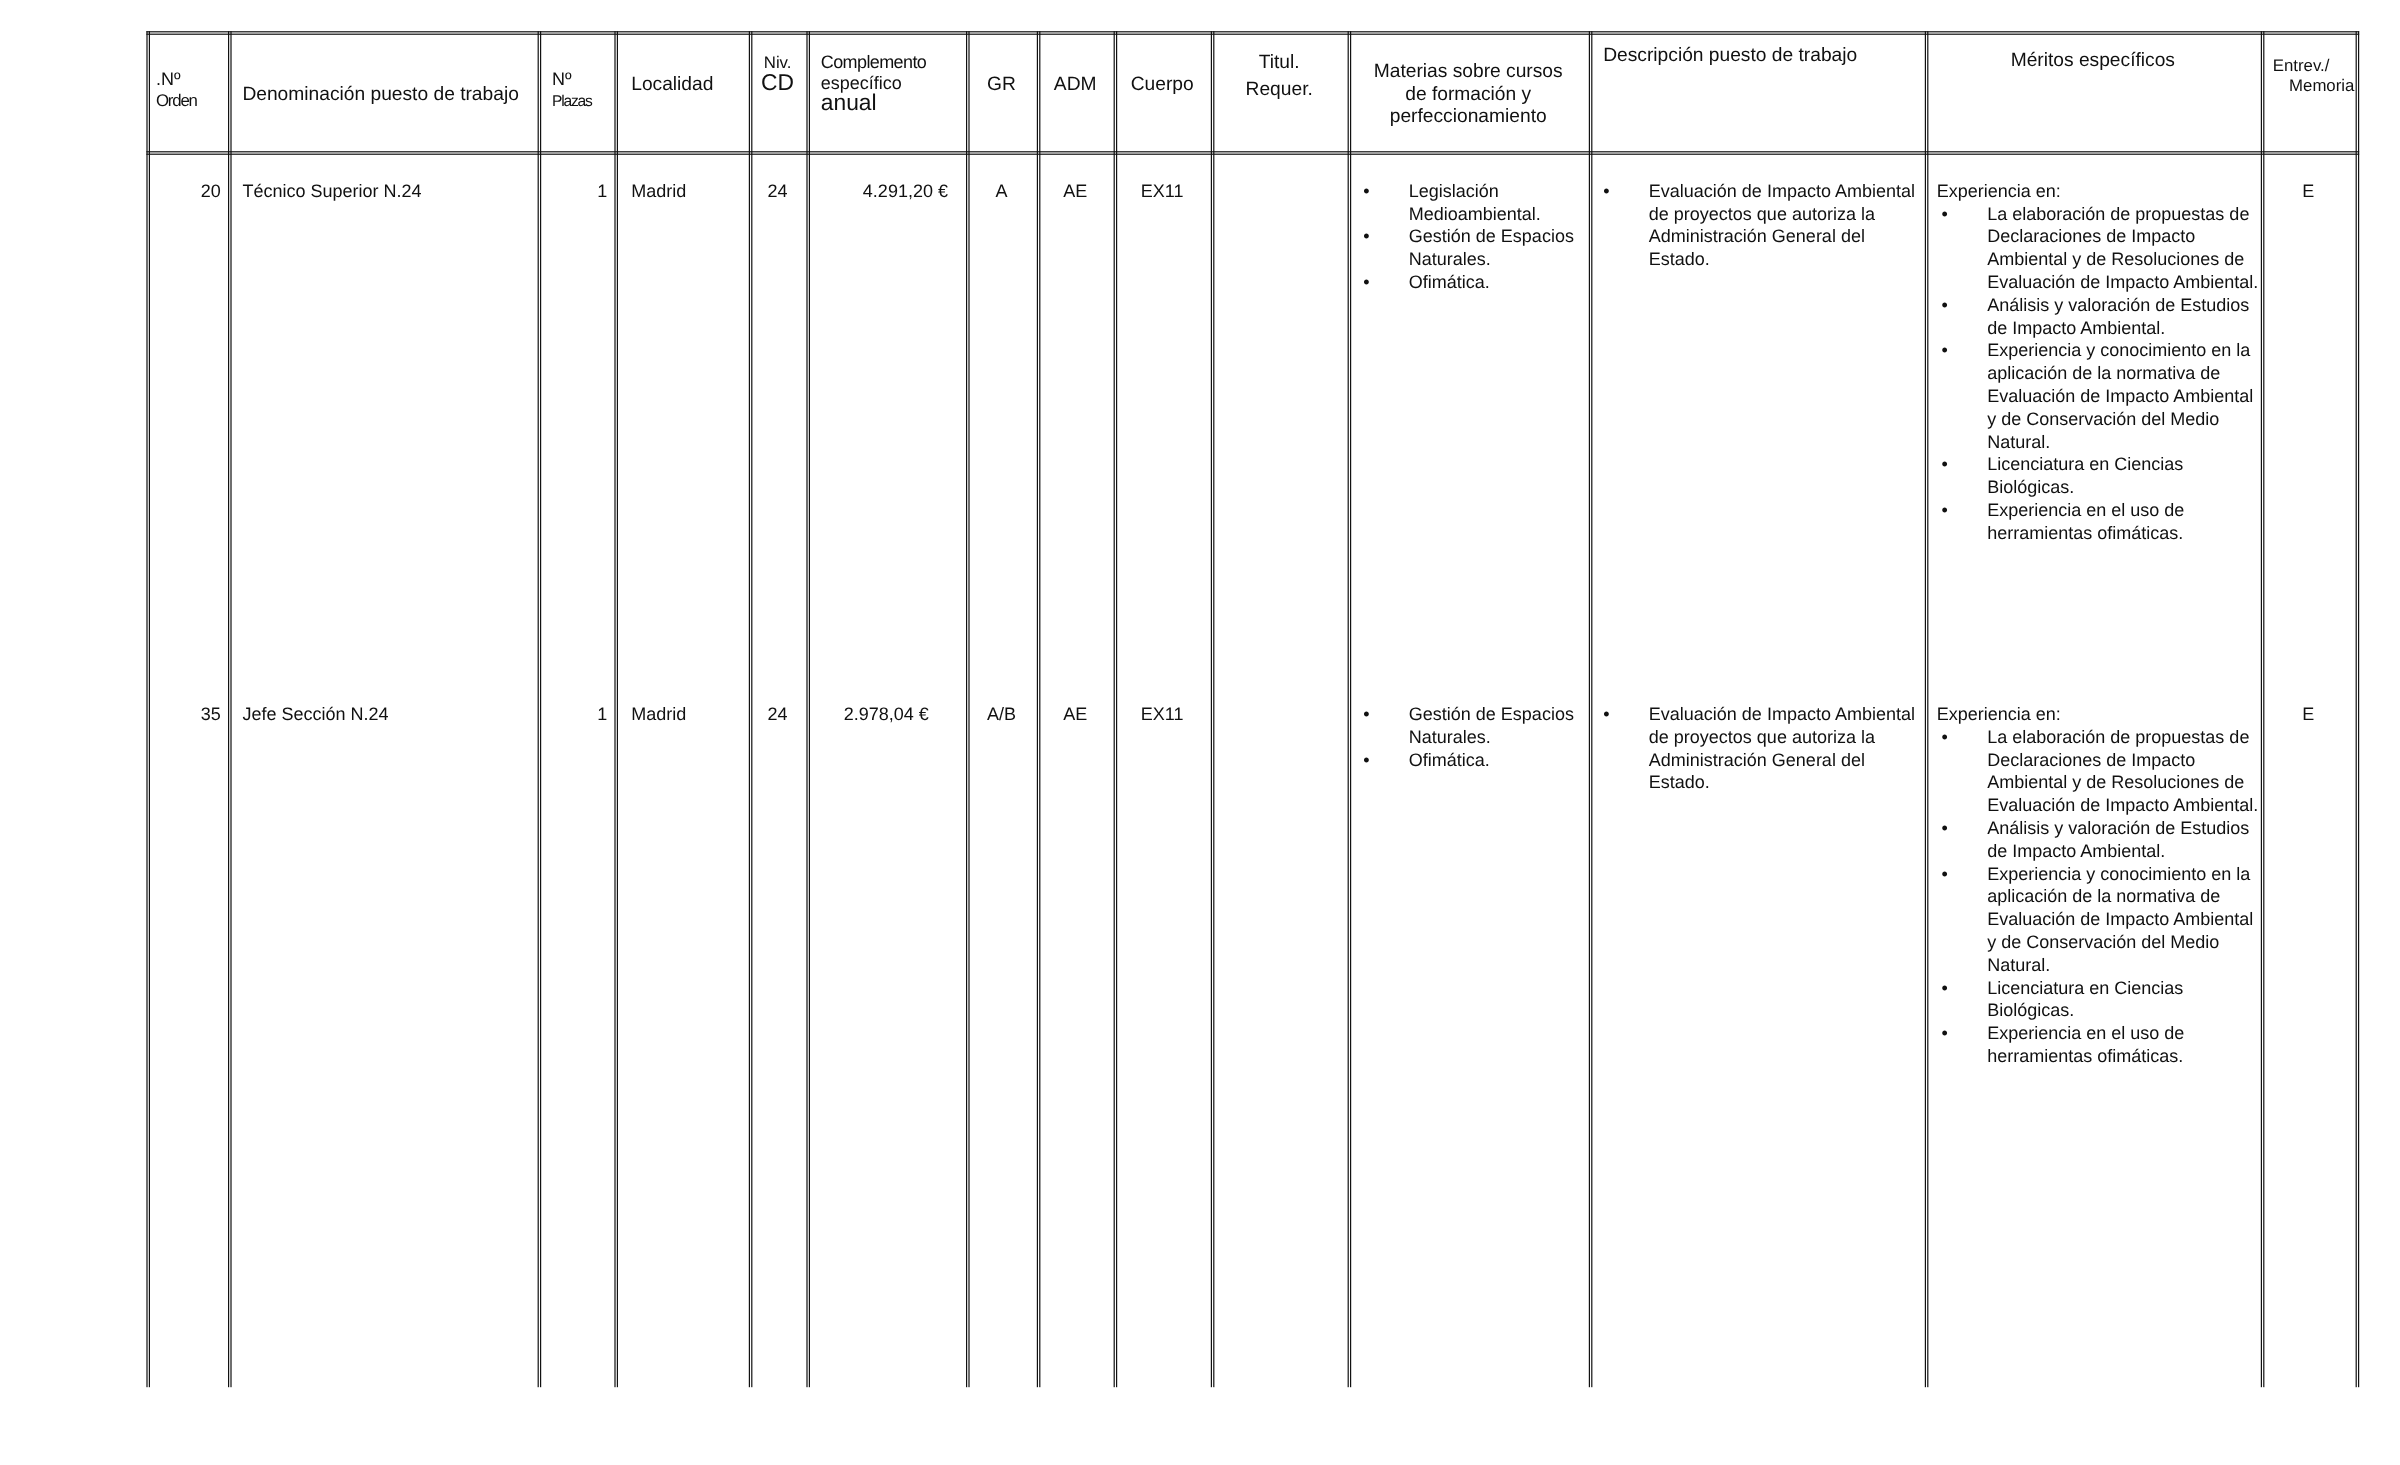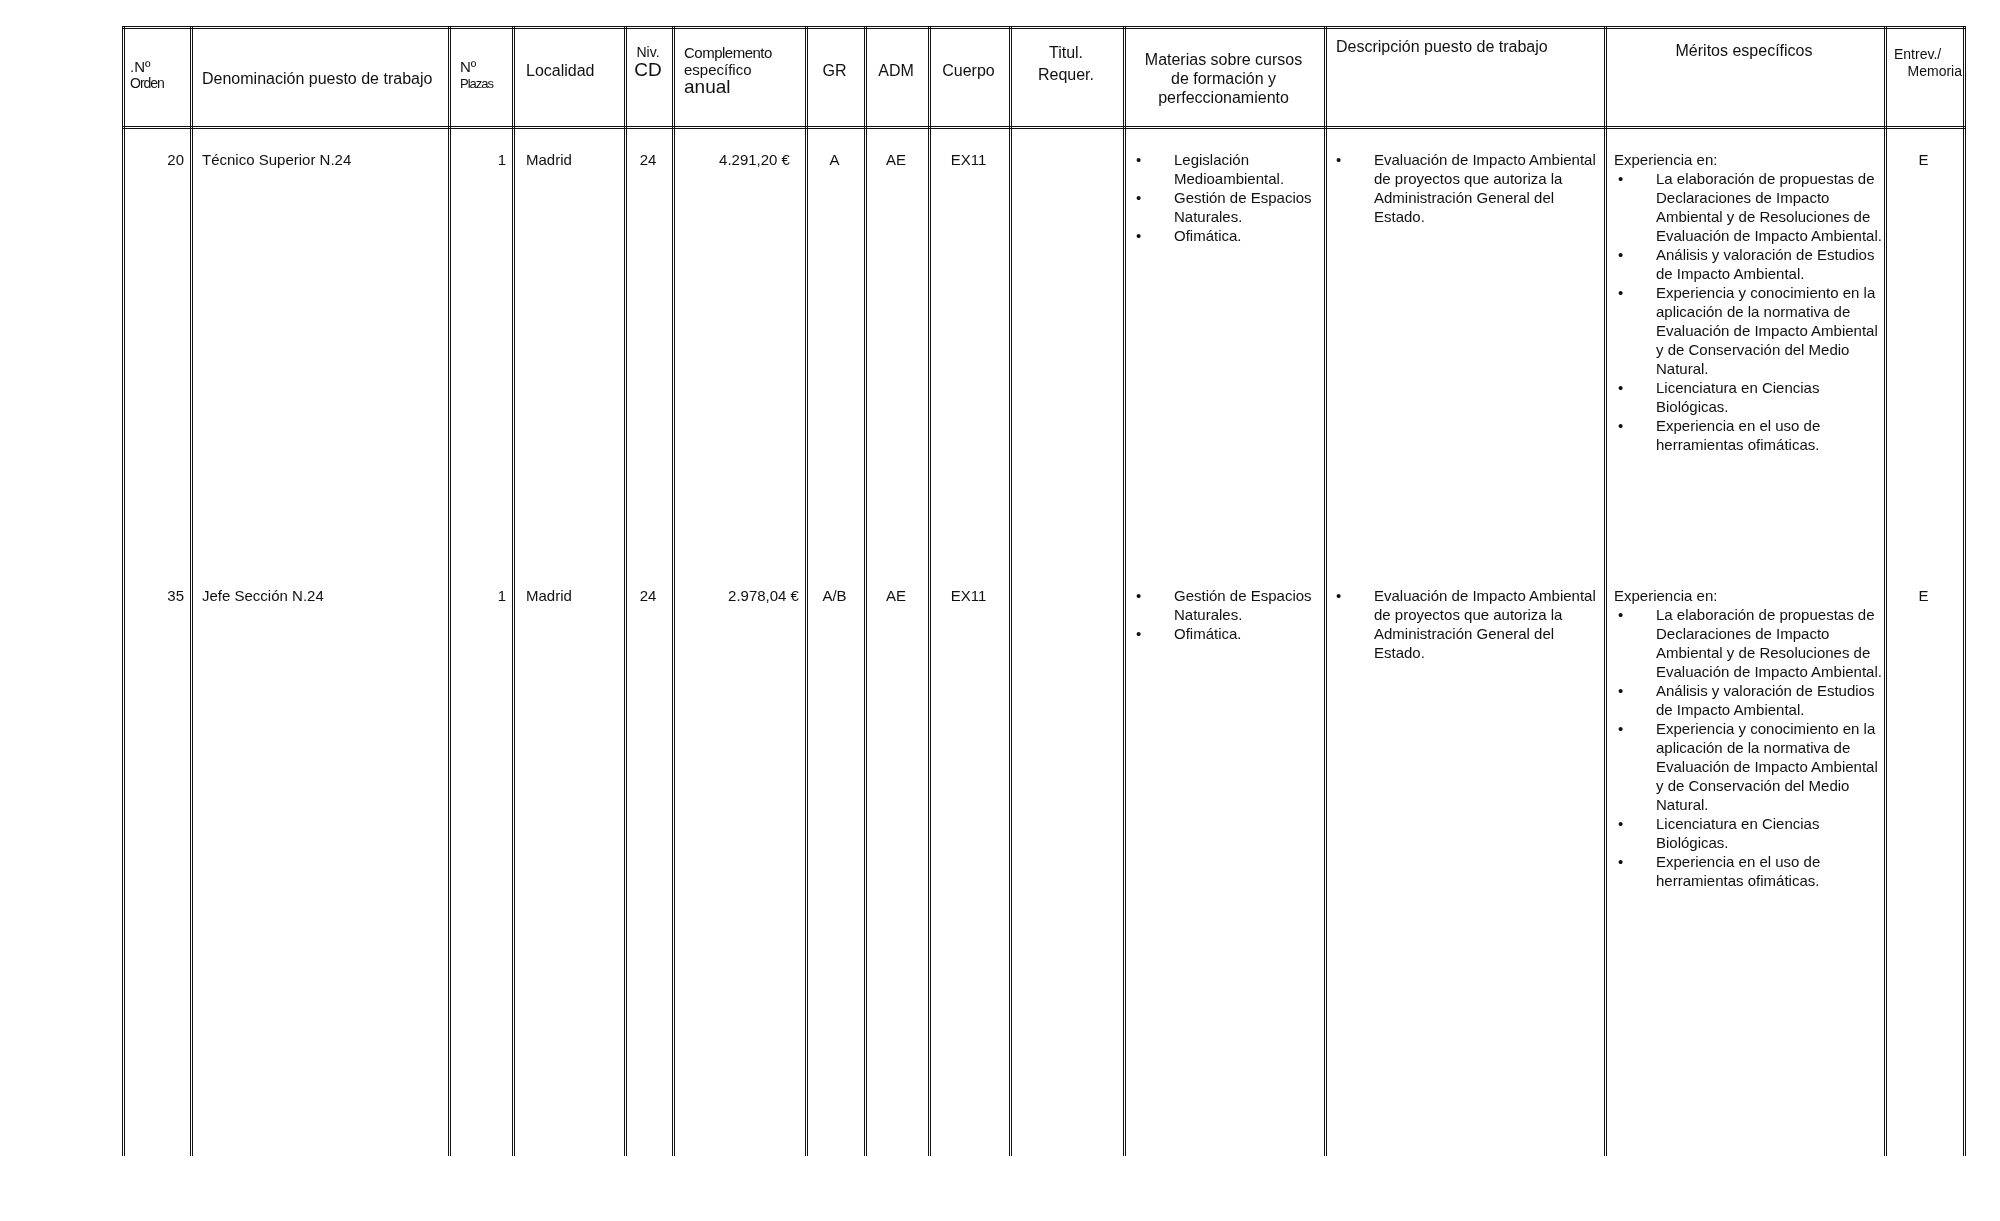--- a/index.html
+++ b/index.html
@@ -109,21 +109,21 @@
     </div>
     <div class="cell c" style="left:1762px;top:124px;width:79px;">E</div>
   </div>
 
   <div>
     <div class="cell r" style="left:0;top:560px;width:62px;">35</div>
     <div class="cell" style="left:80px;top:560px;width:246px;">Jefe Sección N.24</div>
     <div class="cell r" style="left:326px;top:560px;width:58px;">1</div>
     <div class="cell" style="left:404px;top:560px;width:96px;">Madrid</div>
     <div class="cell c" style="left:502px;top:560px;width:48px;">24</div>
-    <div class="cell c" style="left:575px;top:560px;width:133px;">2.978,04 €</div>
+    <div class="cell c" style="left:550px;top:560px;width:133px;">2.978,04 €</div>
     <div class="cell c" style="left:683px;top:560px;width:59px;">A/B</div>
     <div class="cell c" style="left:742px;top:560px;width:64px;">AE</div>
     <div class="cell c" style="left:806px;top:560px;width:81px;">EX11</div>
     <div class="cell c" style="left:887px;top:560px;width:114px;"></div>
     <ul class="cell" style="left:1010px;top:560px;width:190px;">
       <li>Gestión de Espacios Naturales.</li>
       <li>Ofimática.</li>
     </ul>
     <ul class="cell" style="left:1210px;top:560px;width:272px;">
       <li>Evaluación de Impacto Ambiental de proyectos que autoriza la Administración General del Estado.</li>

